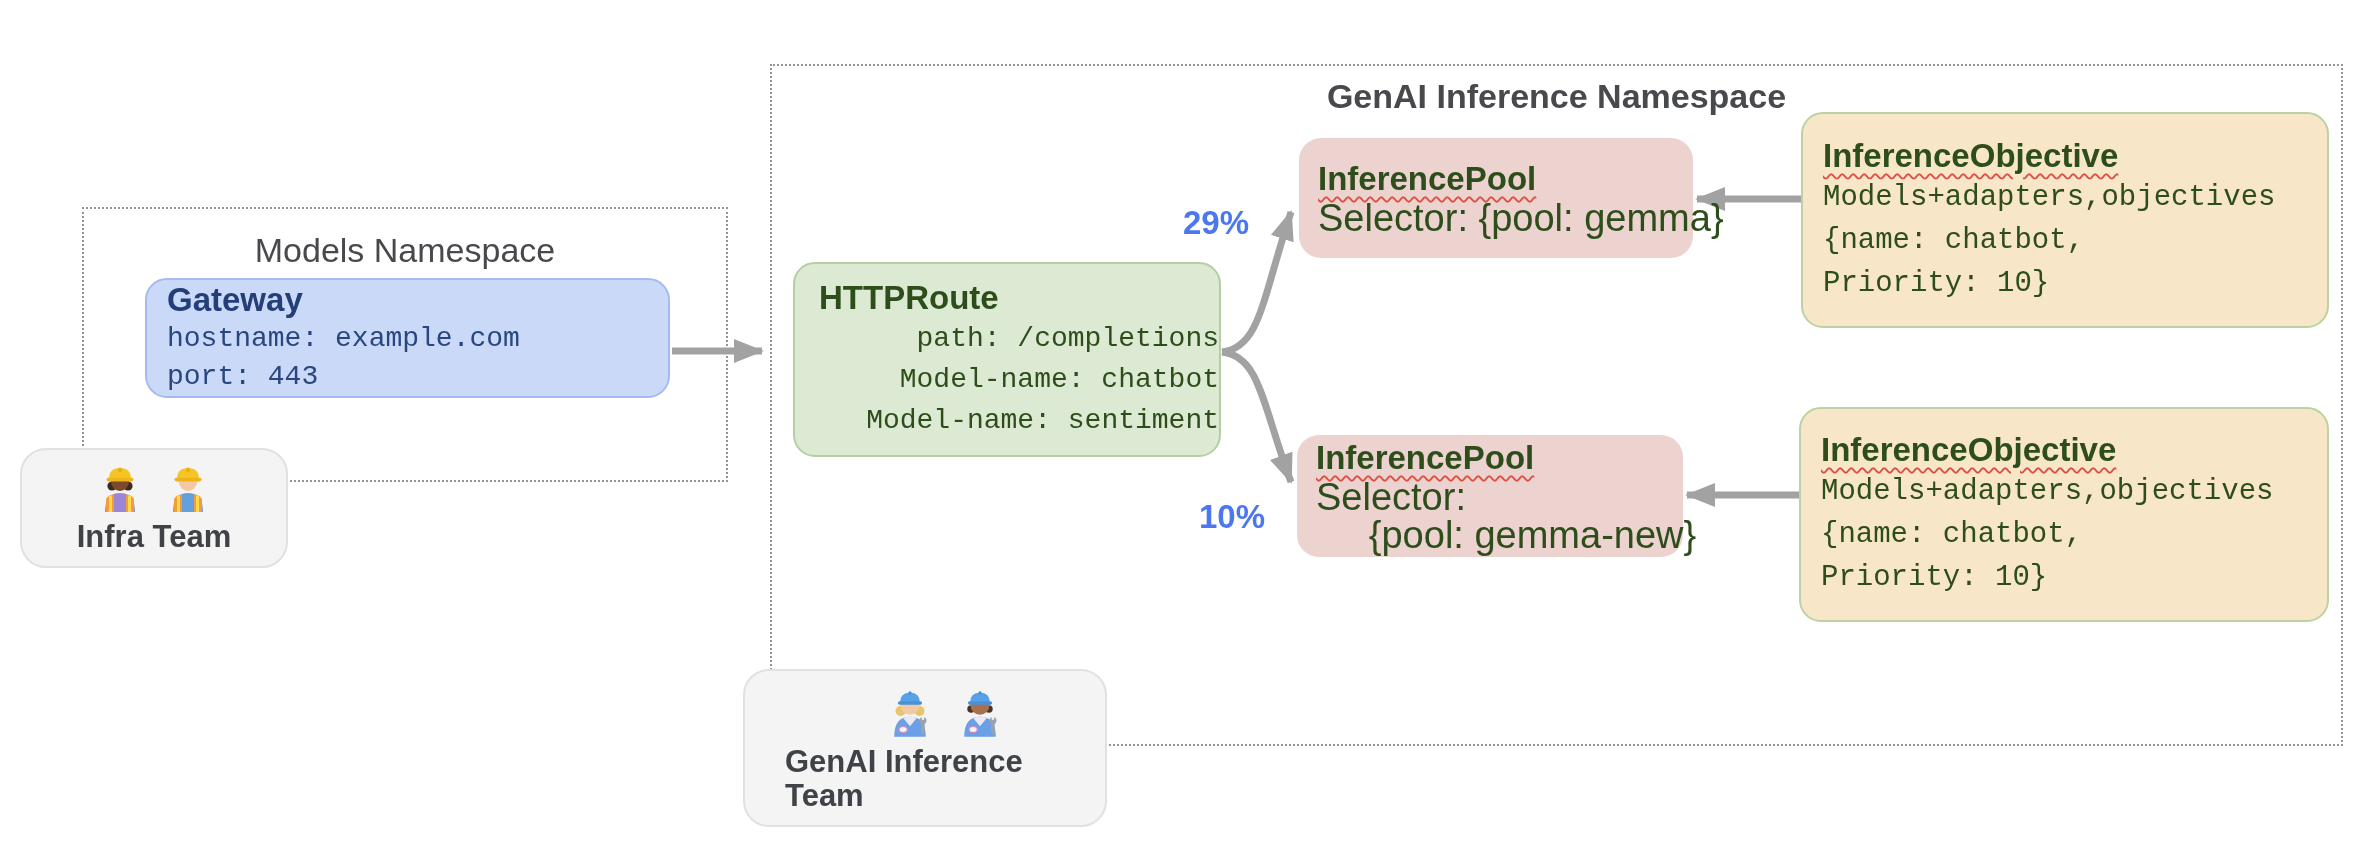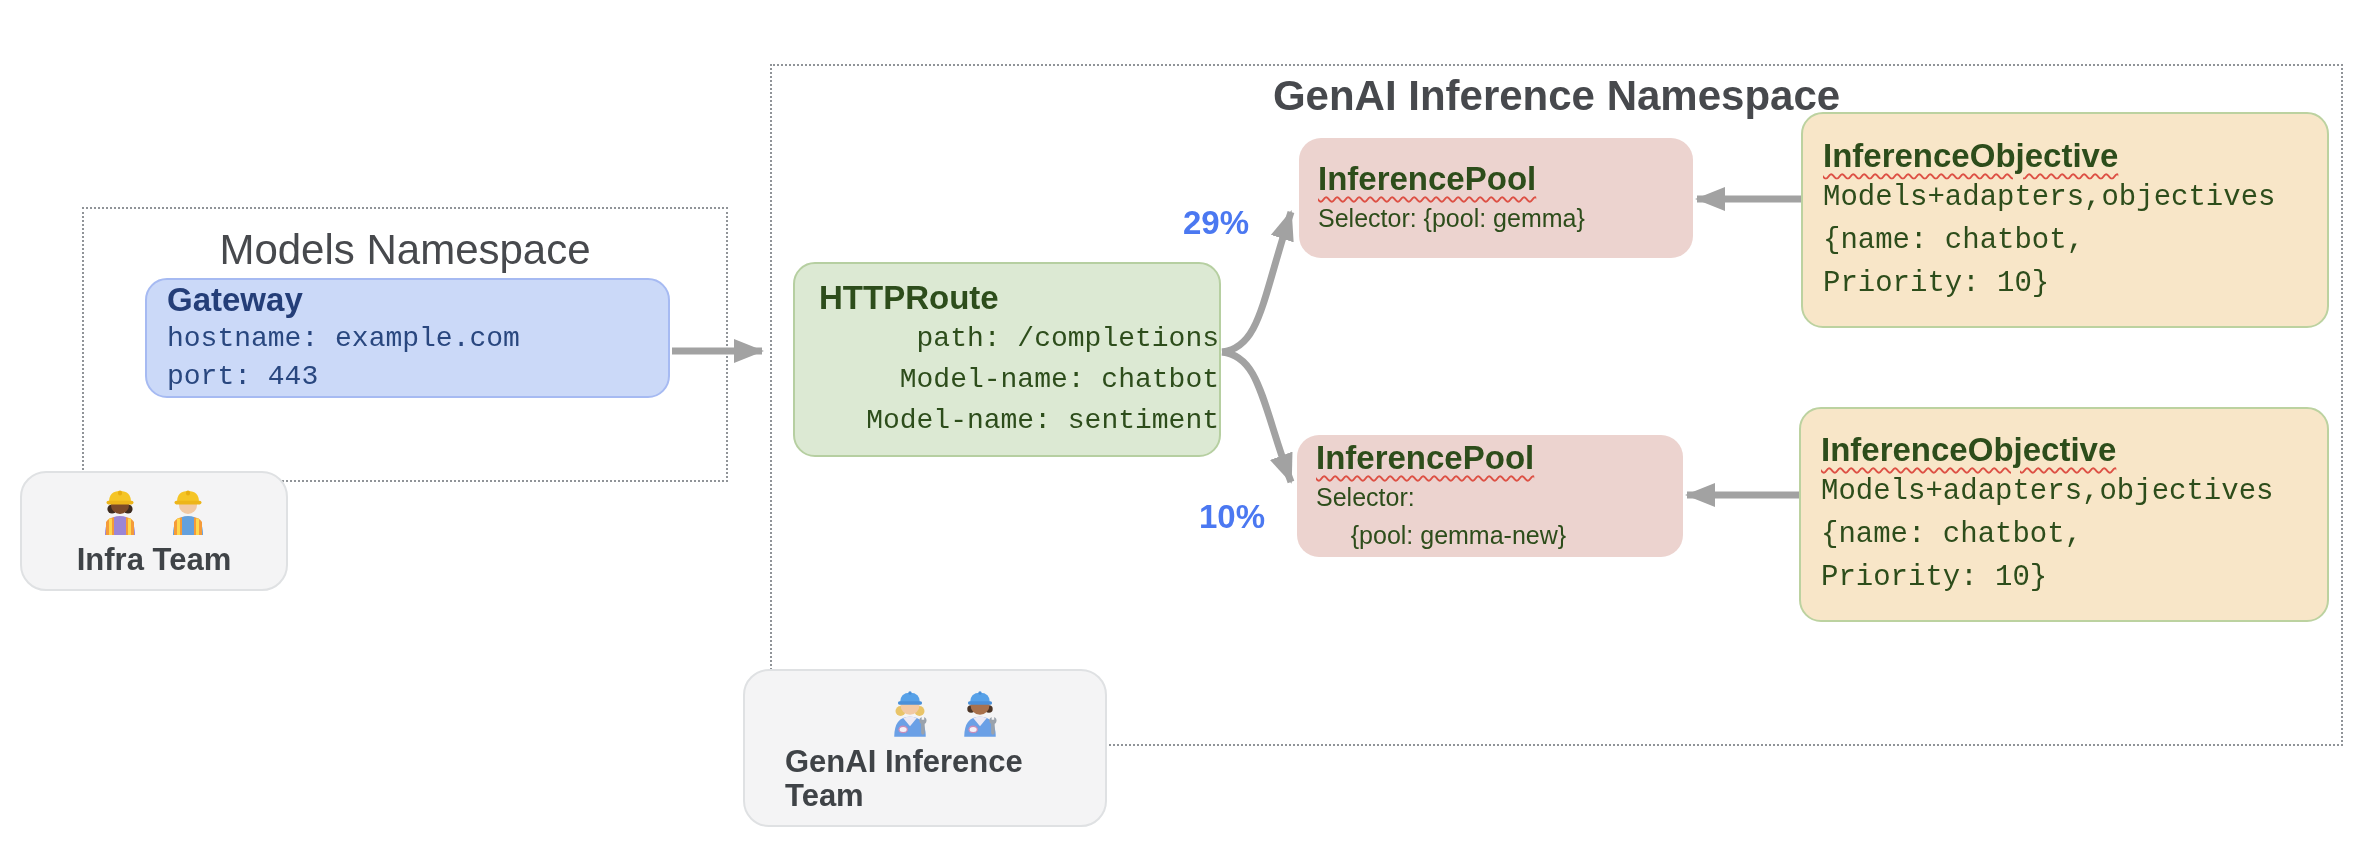--- a/index.html
+++ b/index.html
@@ -14,21 +14,21 @@
   }
   *{margin:0;padding:0;box-sizing:border-box;}
   html,body{background:#ffffff;}
   body{width:2373px;height:858px;position:relative;overflow:hidden;
        font-family:"Liberation Sans",sans-serif;-webkit-font-smoothing:antialiased;}
 
   
   .ns-box{position:absolute;border:2px dotted var(--namespace-border,#909498);background:transparent;}
   #infra-ns{left:82px;top:207px;width:646px;height:275px;}
   #genai-ns{left:770px;top:64px;width:1573px;height:682px;}
-  .ns-title{position:absolute;text-align:center;font-size:42px;line-height:40px;color:var(--namespace-text,#47494d);}
+  .ns-title{position:absolute;text-align:center;font-size:34px;line-height:40px;color:var(--namespace-text,#47494d);}
   #infra-ns-title{left:82px;top:230px;width:646px;font-weight:400;}
   #genai-ns-title{left:770px;top:76px;width:1573px;font-weight:700;}
 
   
   .node{position:absolute;border-radius:22px;display:flex;flex-direction:column;justify-content:center;}
   .node-title{font-size:33px;font-weight:700;line-height:40px;}
   .misspelled{text-decoration-line:underline;text-decoration-style:wavy;
               text-decoration-color:var(--squiggle-red,#dd5044);
               text-decoration-thickness:2px;text-underline-offset:6px;}
   .mono{font-family:Liberation Mono, monospace;white-space:pre;}
@@ -39,41 +39,41 @@
   #gateway-box .node-title{color:var(--gateway-title,#243e78);}
   #gateway-box .mono{font-size:28px;line-height:38px;color:var(--gateway-text,#29477f);}
 
   #httproute-box{left:793px;top:262px;width:428px;height:195px;padding-left:24px;
                  background:var(--httproute-fill,#dce9d3);border:2px solid var(--httproute-border,#b6cfa1);}
   #httproute-box .node-title,#httproute-box .mono{color:var(--green-text,#2d4d1b);}
   #httproute-box .mono{font-size:28px;line-height:41px;text-align:right;}
 
   .pool{background:var(--pool-fill,#ecd3cf);border:none;}
   .pool .node-title,.pool .sansline{color:var(--green-text,#2d4d1b);}
-  .pool .sansline{font-size:25px;line-height:38px;}
+  .pool .sansline{font-size:38px;line-height:38px;}
   #pool-top{left:1299px;top:138px;width:394px;height:120px;padding-left:19px;}
   #pool-bottom{left:1297px;top:435px;width:386px;height:122px;padding-left:19px;}
 
   .objective{background:var(--objective-fill,#f8e6c8);border:2px solid var(--objective-border,#bcd2a0);}
   .objective .node-title,.objective .mono{color:var(--green-text,#2d4d1b);}
   .objective .mono{font-size:29px;line-height:43px;}
   #objective-top{left:1801px;top:112px;width:528px;height:216px;padding-left:20px;}
   #objective-bottom{left:1799px;top:407px;width:530px;height:215px;padding-left:20px;}
 
   
   .pct{position:absolute;width:140px;text-align:center;font-size:33px;font-weight:700;
        color:var(--percent-blue,#4b78f1);}
   #pct-90{left:1146px;top:204px;}
   #pct-10{left:1162px;top:498px;}
 
   
   .team-box{position:absolute;background:var(--team-fill,#f4f4f5);
             border:2px solid var(--team-border,#dfe1e3);border-radius:26px;
             display:flex;flex-direction:column;align-items:center;justify-content:center;}
-  #infra-team{left:20px;top:471px;width:268px;height:120px;}
+  #infra-team{left:20px;top:448px;width:268px;height:120px;}
   #genai-team{left:743px;top:669px;width:364px;height:158px;padding-left:40px;}
   .team-icons{display:flex;gap:28px;align-items:flex-end;}
   .team-label{margin-top:8px;font-size:31px;font-weight:700;color:var(--team-text,#3f4347);line-height:34px;}
 
   #arrow-layer{position:absolute;left:0;top:0;width:2373px;height:858px;pointer-events:none;}
 </style>
 </head>
 <body>
 
 <div id="infra-ns" class="ns-box"></div>

